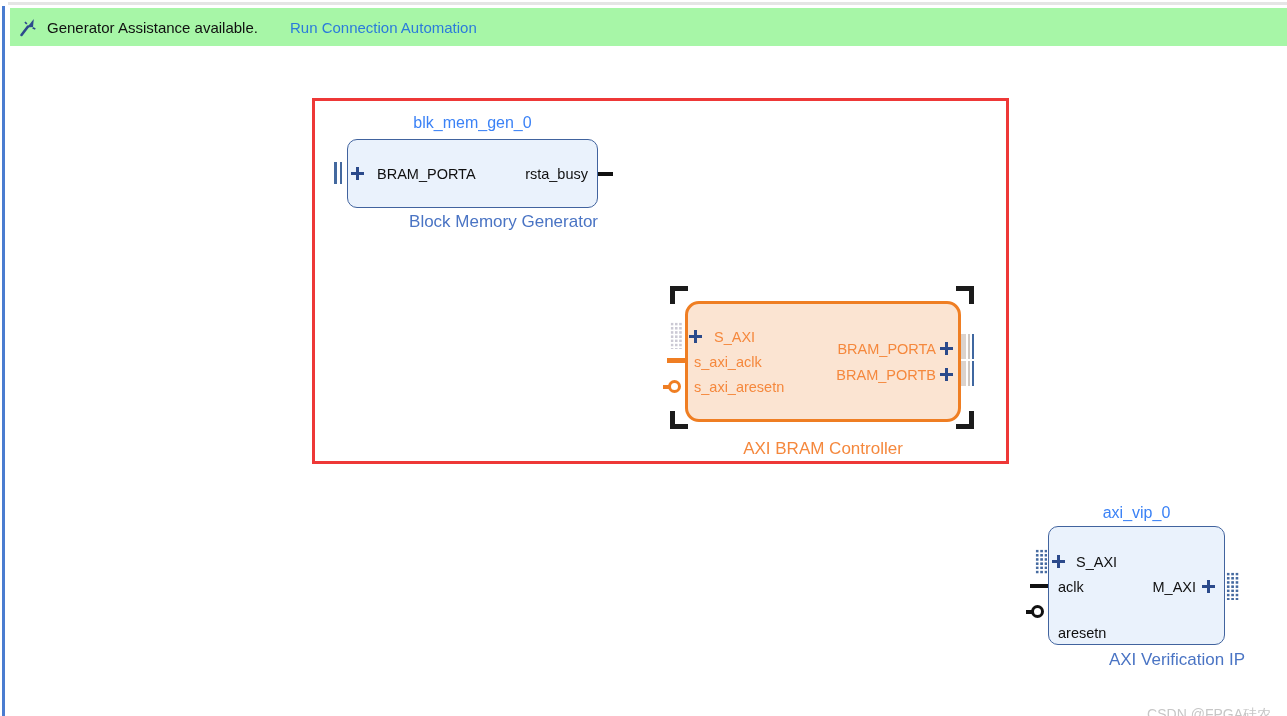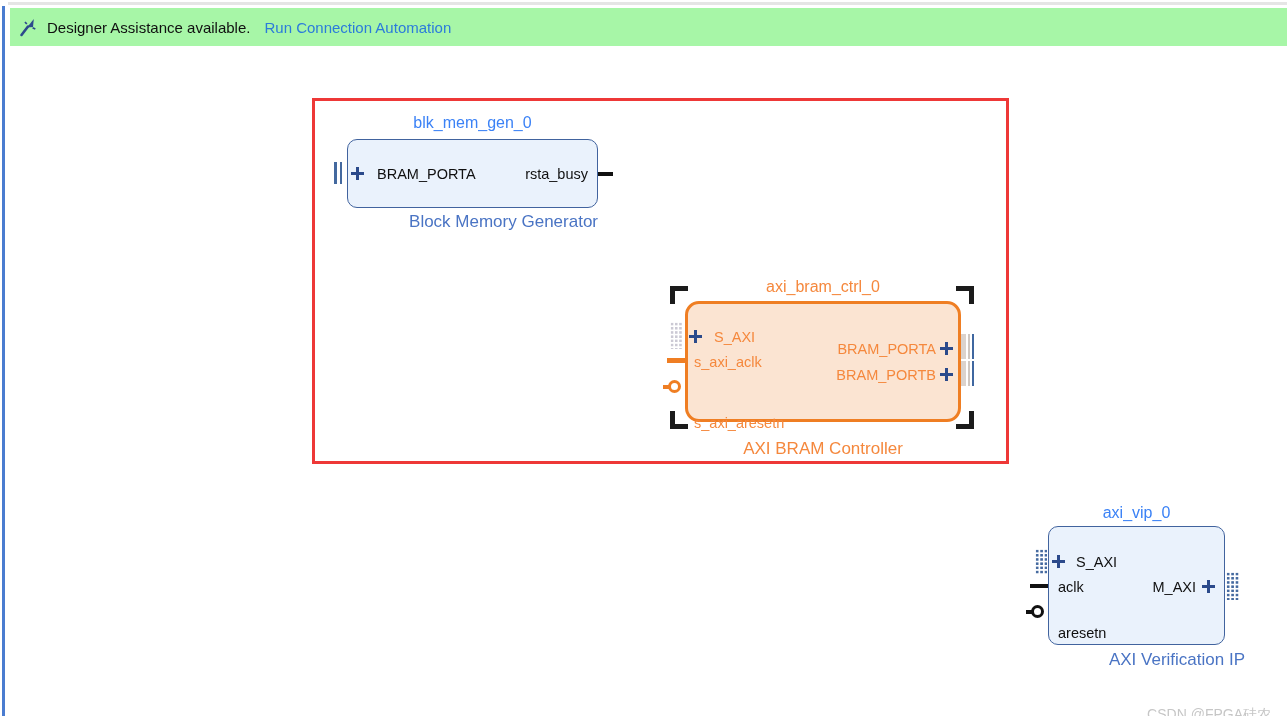--- a/index.html
+++ b/index.html
@@ -9,21 +9,21 @@
 
   
   .top-strip   { position:absolute; left:8px; top:2px; right:0; height:3px; background:#e5e5e5; }
   .left-border { position:absolute; left:2px; top:6px; width:3px; bottom:0; background:#4a7cd0; }
 
   
   .banner { position:absolute; left:10px; top:8px; width:1277px; height:38px;
             background:#a7f6a7; display:flex; align-items:center; }
   .banner .wand { margin-left:8px; margin-right:10px; flex:0 0 auto; display:block; }
   .banner-msg  { font-size:15px; color:#101010; }
-  .banner-link { font-size:15px; color:#2b7bdb; margin-left:14px; cursor:pointer; }
+  .banner-link { font-size:15px; color:#2b7bdb; margin-left:32px; cursor:pointer; }
 
   
   .red-rect { position:absolute; left:312px; top:98px; width:697px; height:366px;
               border:3px solid #ee3837; }
 
   
   .block-title { position:absolute; text-align:center; font-size:16px; color:#3b82f6; white-space:nowrap; }
   .caption     { position:absolute; text-align:center; font-size:17px; white-space:nowrap; }
   .blue-cap    { color:#4a74c4;text-align:right; }
   .orange-txt  { color:#f5883d; }
@@ -68,50 +68,49 @@
   <div class="top-strip"></div>
   <div class="left-border"></div>
 
   <div class="banner">
     <svg class="wand" width="19" height="21" viewBox="0 0 19 21">
       <line x1="3.5" y1="18" x2="10" y2="9.5" stroke="#2c4a8c" stroke-width="2.6" stroke-linecap="round"></line>
       <path d="M9 10.5 L15.8 2 L15 10 Z" fill="#2c4a8c"></path>
       <line x1="7" y1="5" x2="8.8" y2="7" stroke="#2c4a8c" stroke-width="1.7"></line>
       <line x1="17.3" y1="12" x2="14.6" y2="10.8" stroke="#2c4a8c" stroke-width="1.7"></line>
     </svg>
-    <span class="banner-msg">Designer Assistance available.</span>
+    <span class="banner-msg">Generator Assistance available.</span>
     <span class="banner-link">Run Connection Automation</span>
   </div>
 
   <div class="red-rect"></div>
 
   <div class="block-title" style="left:347px; top:114px; width:251px;">blk_mem_gen_0</div>
   <div class="body-blue" style="left:347px; top:139px; width:251px; height:69px;"></div>
   <div class="dblbar" style="left:334px; top:162px; width:9px; height:22px;"></div>
   <span class="plus" style="left:351px; top:167px;"></span>
   <div class="port-label pl-dark" style="left:377px; top:174px;">BRAM_PORTA</div>
   <div class="port-label pl-dark r-align" style="right:699px; top:174px;">rsta_busy</div>
   <div class="stub" style="left:598px; top:172px; width:15px; height:3.5px; background:#111;"></div>
   <div class="caption blue-cap" style="left:347px; top:212px; width:251px;">Block Memory Generator</div>
 
-  <div class="block-title orange-txt" style="left:685px; top:278px; width:276px;">axi_bram_ctrl_0</div>
   <div class="body-orange" style="left:685px; top:301px; width:276px; height:121px;"></div>
   <div class="bracket br-tl" style="left:670px; top:286px;"></div>
   <div class="bracket br-tr" style="left:956px; top:286px;"></div>
   <div class="bracket br-bl" style="left:670px; top:411px;"></div>
   <div class="bracket br-br" style="left:956px; top:411px;"></div>
 
   <div class="dotgrid-gray" style="left:670px; top:322px; width:12px; height:27px;"></div>
   <span class="plus" style="left:689px; top:330px;"></span>
   <div class="port-label pl-orange" style="left:714px; top:337px;">S_AXI</div>
   <div class="stub" style="left:667px; top:358px; width:19px; height:5px; background:#ef7e23;"></div>
   <div class="port-label pl-orange" style="left:694px; top:362px;">s_axi_aclk</div>
   <div class="ring ring-orange" style="left:668px; top:380px;"></div>
   <div class="stub" style="left:663px; top:384.5px; width:6px; height:4px; background:#ef7e23;"></div>
-  <div class="port-label pl-orange" style="left:694px; top:387px;margin-top:36px;">s_axi_aresetn</div>
+  <div class="port-label pl-orange" style="left:694px; top:387px;">s_axi_aresetn</div>
 
   <div class="port-label pl-orange r-align" style="right:351px; top:349px;">BRAM_PORTA</div>
   <span class="plus" style="left:940px; top:342px;"></span>
   <div class="stripebar" style="left:961px; top:334px; height:25px;"></div>
   <div class="port-label pl-orange r-align" style="right:351px; top:375px;">BRAM_PORTB</div>
   <span class="plus" style="left:940px; top:368px;"></span>
   <div class="stripebar" style="left:961px; top:361px; height:25px;"></div>
 
   <div class="caption orange-txt" style="left:660px; top:439px; width:326px;">AXI BRAM Controller</div>
 

